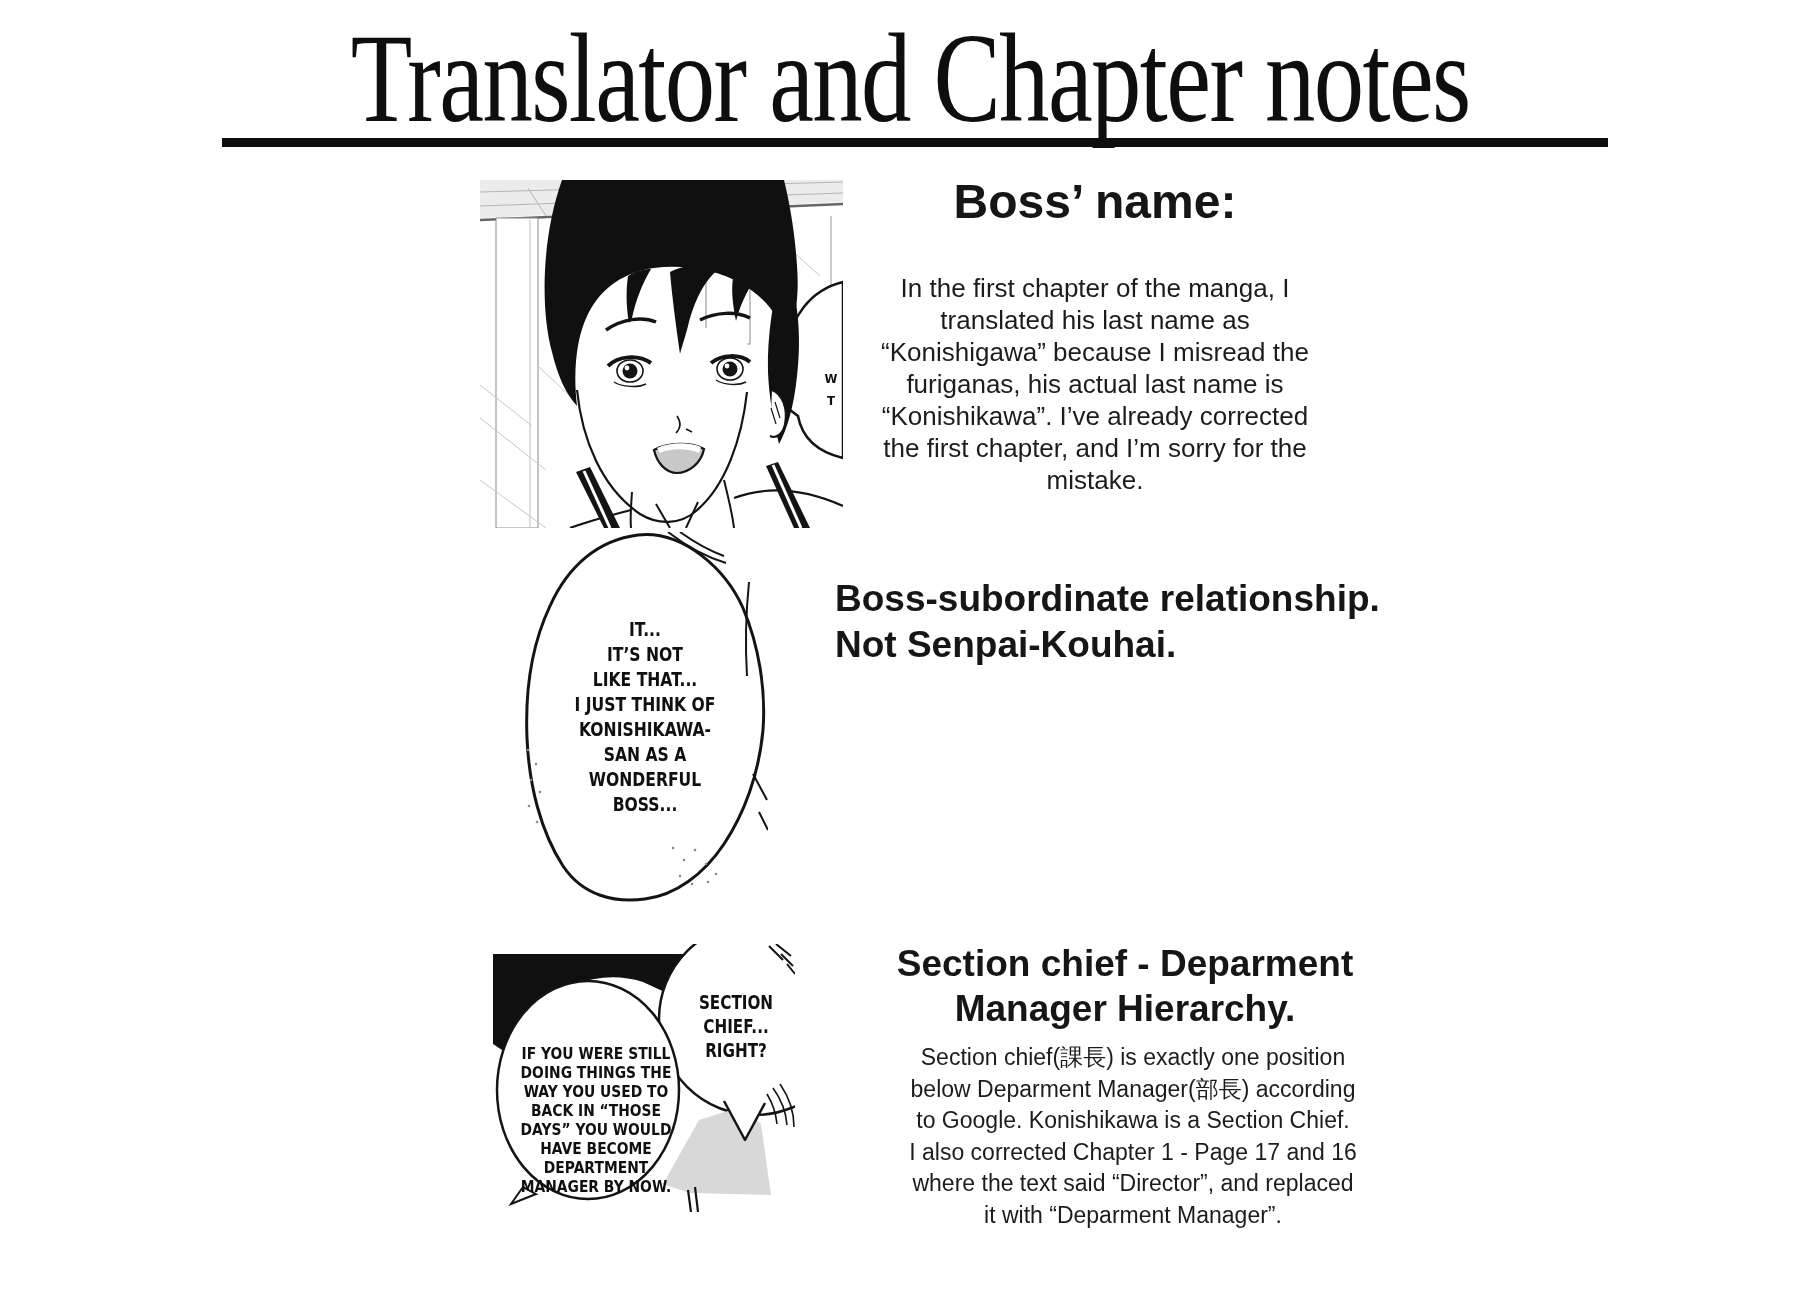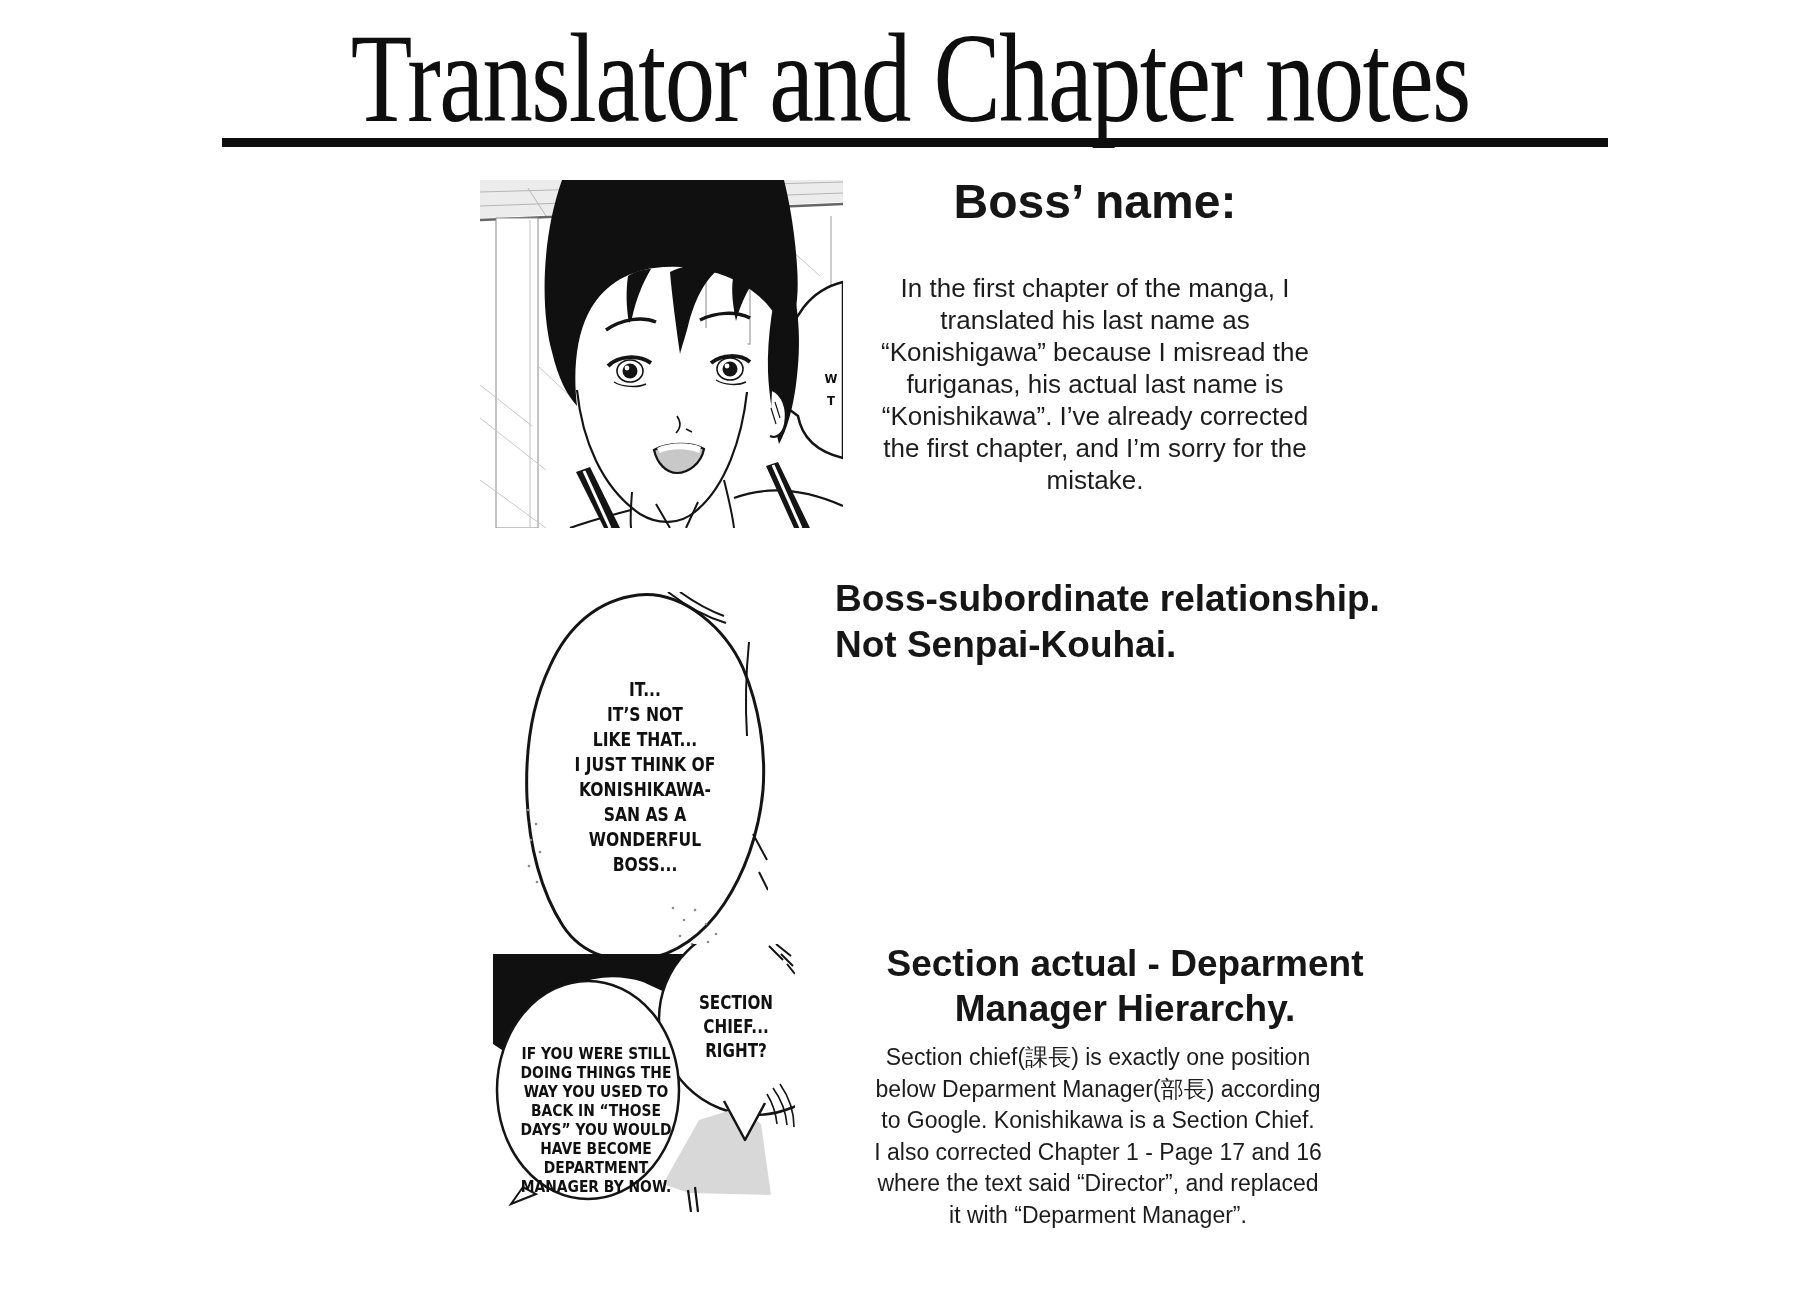--- a/index.html
+++ b/index.html
@@ -10,26 +10,26 @@
   .title-wrap{position:absolute;left:0;top:16px;width:1820px;text-align:center;}
   .title{display:inline-block;font-family:"Liberation Serif",serif;font-size:126px;line-height:1;
          letter-spacing:-2px;color:#0e0e0e;transform:scaleX(0.8);transform-origin:50% 0;white-space:nowrap;}
   .title-underline{position:absolute;left:222px;top:138px;width:1386px;height:9px;background:#0e0e0e;}
   
   .h1x{left:845px;top:176px;width:500px;text-align:center;font-weight:700;font-size:48px;line-height:52px;white-space:pre-line;color:#161616;}
   .p1{left:843px;top:272px;width:504px;text-align:center;font-size:26px;line-height:32px;white-space:pre-line;color:#1c1c1c;}
   .h2x{left:835px;top:576px;width:560px;text-align:left;font-weight:700;font-size:37px;line-height:46px;white-space:pre-line;color:#161616;}
   .p2{left:845px;top:686px;width:500px;text-align:center;font-size:23px;line-height:33px;white-space:pre-line;color:#1c1c1c;}
   .h3x{left:845px;top:941px;width:560px;text-align:center;font-weight:700;font-size:37px;line-height:45px;white-space:pre-line;color:#161616;}
-  .p3{left:806px;top:1042px;width:584px;text-align:center;font-size:23px;line-height:31.5px;white-space:pre-line;color:#1c1c1c;}
+  .p3{left:841px;top:1042px;width:584px;text-align:center;font-size:23px;line-height:31.5px;white-space:pre-line;color:#1c1c1c;}
   
   .panel{position:absolute;overflow:hidden;}
   .panel svg{position:absolute;left:0;top:0;}
   .panel1{left:480px;top:180px;width:363px;height:348px;}
-  .panel2{left:522px;top:592px;width:246px;height:372px;}
+  .panel2{left:522px;top:532px;width:246px;height:372px;}
   .panel3{left:493px;top:944px;width:302px;height:268px;}
   .comic{position:absolute;text-align:center;font-family:"DejaVu Sans",sans-serif;font-weight:700;
          color:#101010;white-space:pre-line;transform-origin:50% 0;}
   .bubble2-text{left:13px;top:85px;width:220px;font-size:19.5px;line-height:25px;transform:scaleX(0.8);}
   .bubble3-left-text{left:8px;top:100px;width:190px;font-size:16.5px;line-height:19px;transform:scaleX(0.84);}
   .bubble3-right-text{left:183px;top:46px;width:120px;font-size:19px;line-height:24px;transform:scaleX(0.8);}
   .cutoff-letters{left:336px;top:188px;width:30px;font-size:13px;line-height:22px;transform:scaleX(0.9);}
 </style>
 </head>
 <body>
@@ -167,21 +167,21 @@
 RIGHT?</div>
     <div class="comic bubble3-left-text">IF YOU WERE STILL
 DOING THINGS THE
 WAY YOU USED TO
 BACK IN “THOSE
 DAYS” YOU WOULD
 HAVE BECOME
 DEPARTMENT
 MANAGER BY NOW.</div>
   </div>
-  <div class="abs h3x">Section actual - Deparment
+  <div class="abs h3x">Section chief - Deparment
 Manager Hierarchy.</div>
   <div class="abs p3">Section chief(課長) is exactly one position
 below Deparment Manager(部長) according
 to Google. Konishikawa is a Section Chief.
 I also corrected Chapter 1 - Page 17 and 16
 where the text said “Director”, and replaced
 it with “Deparment Manager”.</div>
 
 </div>
 

